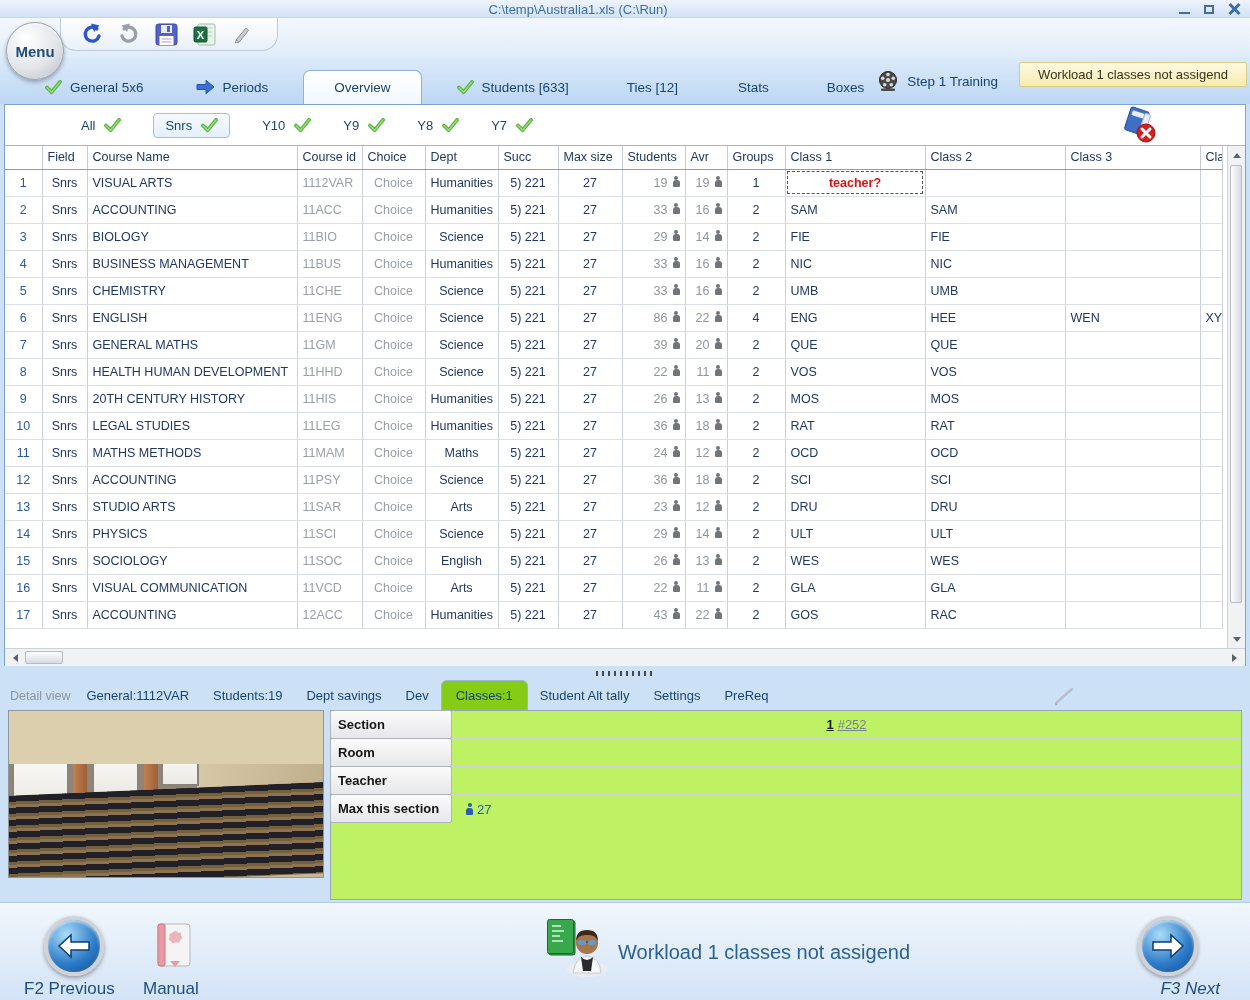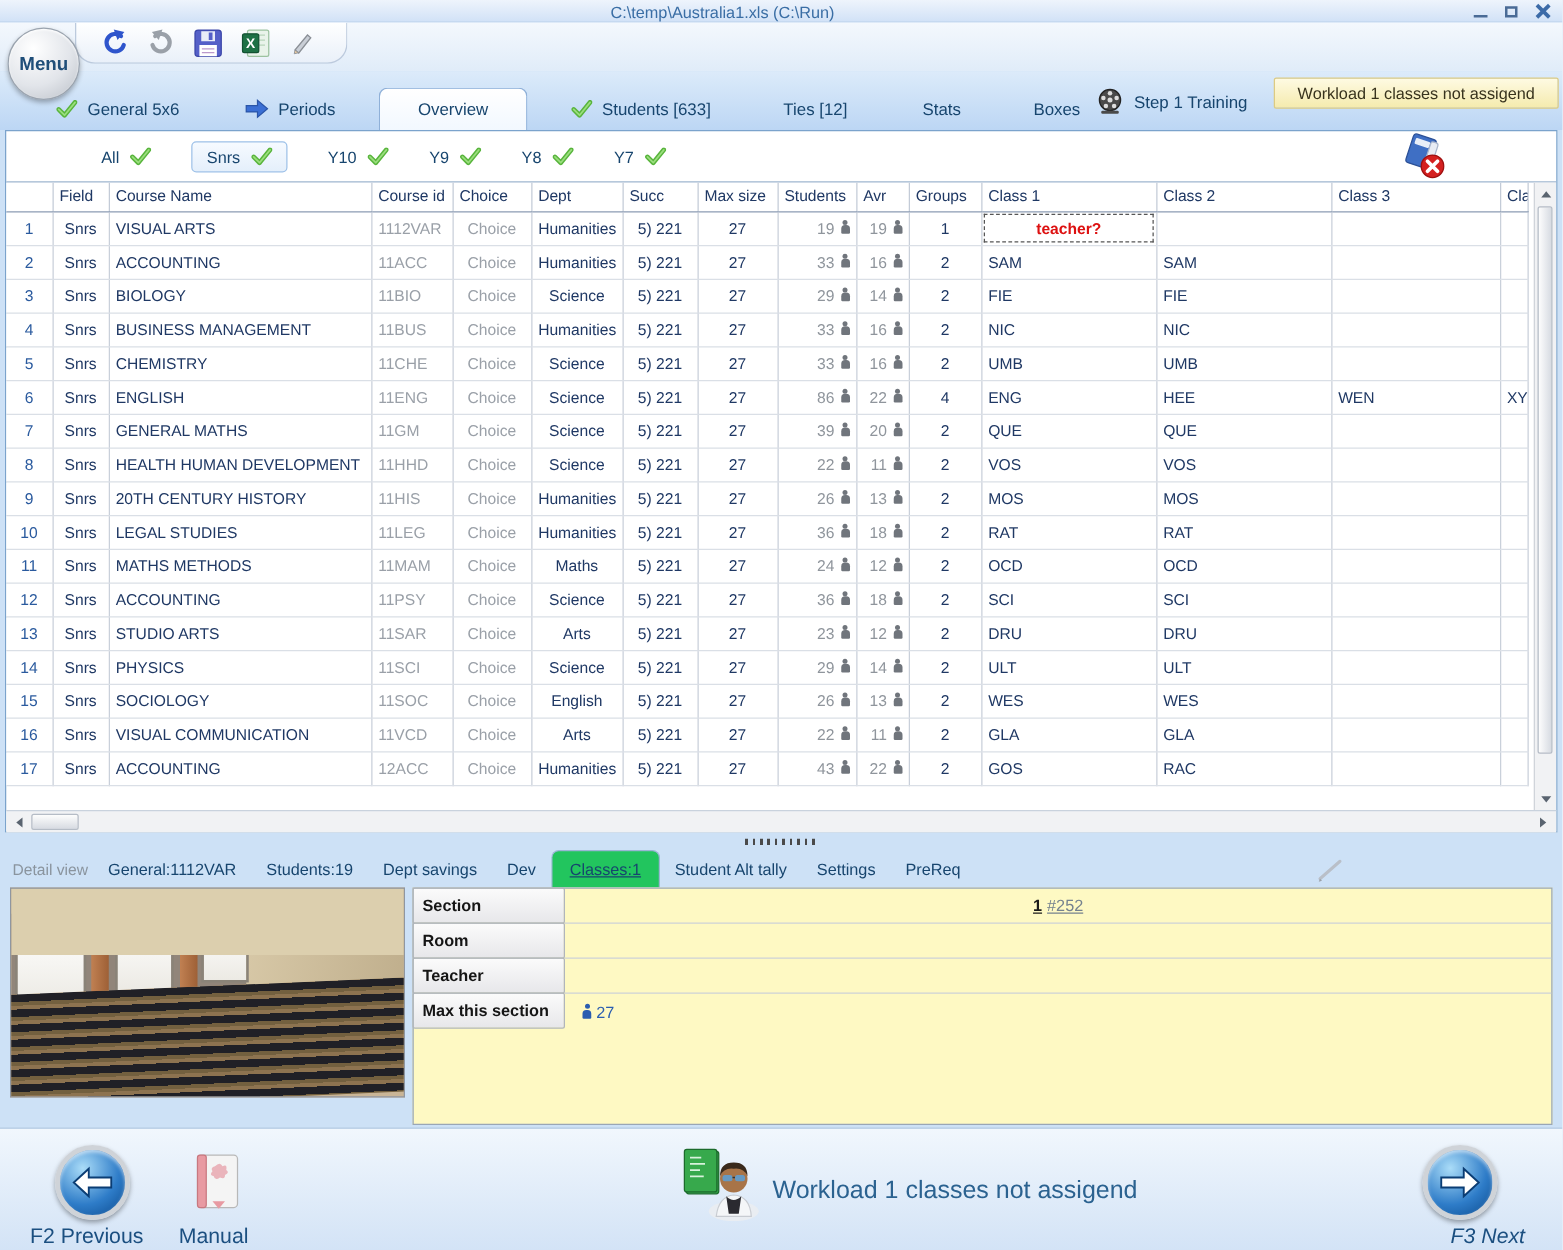--- a/index.html
+++ b/index.html
@@ -88,34 +88,34 @@
   .tri-right{width:0;height:0;border-top:4px solid transparent;border-bottom:4px solid transparent;border-left:5px solid #5a6470;}
   
   .splitter{position:absolute;left:0;top:666px;width:1250px;height:14px;display:flex;align-items:center;justify-content:center;}
   .split-dots{width:58px;height:5px;cursor:row-resize;
     background:repeating-linear-gradient(90deg,#4a4a4a 0 2px,transparent 2px 6px);}
   
   .detail{position:absolute;left:0;top:680px;width:1250px;height:222px;background:#cde1f6;}
   .dtabs{display:flex;align-items:flex-end;height:30px;padding-left:10px;position:relative;}
   .dview-label{color:#8a949e;font-size:12.5px;margin-right:4px;padding-bottom:7px;}
   .dtab{padding:7px 12px;font-size:13px;color:#17456e;cursor:pointer;white-space:nowrap;}
-  .dtab.active{background:#22c55e;border:1px solid #9ab4d4;border-bottom:none;border-radius:6px 6px 0 0;padding:7px 14px;text-decoration:underline;}
+  .dtab.active{background:#84cc16;border:1px solid #9ab4d4;border-bottom:none;border-radius:6px 6px 0 0;padding:7px 14px;}
   .dpencil{position:absolute;right:172px;top:6px;cursor:pointer;}
   .photo{position:absolute;left:8px;top:30px;width:316px;height:168px;border:1px solid #8f96a0;overflow:hidden;background:#c9b597;}
   .ph-ceiling{position:absolute;left:0;top:0;width:100%;height:32%;
     background:radial-gradient(circle 3px at 12px 8px,#fdf4d8 60%,transparent 62%) 0 0/30px 16px repeat,
                linear-gradient(#ead fc4,#cfc0a0);background-color:#dccfae;}
   .ph-wallL{position:absolute;left:0;top:12%;width:60%;height:48%;background:#91857a;}
   .ph-screen{position:absolute;background:linear-gradient(#ffffff,#eceae4);border:2px solid #8a8378;}
   .ph-pillar{position:absolute;top:10%;width:4.5%;height:52%;background:linear-gradient(90deg,#c08052,#9e6036);}
   .ph-wallR{position:absolute;left:58%;top:8%;width:42%;height:55%;
     background:linear-gradient(100deg,#d9caa9,#bfae8c);}
   .ph-seats{position:absolute;left:-5%;bottom:-2%;width:110%;height:55%;transform:rotate(-2.5deg);
     background:repeating-linear-gradient(#202026 0 6px,#73603f 6px 9px,#8d7350 9px 12px);}
-  .dpanel{position:absolute;left:330px;top:30px;width:912px;height:190px;background:#fef9c3;border:1px solid #99a6b6;}
+  .dpanel{position:absolute;left:330px;top:30px;width:912px;height:190px;background:#bef264;border:1px solid #99a6b6;}
   .drow{display:flex;height:28px;}
   .dlabel{width:122px;background:linear-gradient(#fbfbfb,#e7e7ea);border:1px solid #b0b5bc;border-radius:2px;
     font-weight:bold;font-size:13px;color:#151515;display:flex;align-items:center;padding-left:7px;margin:-1px 0 0 -1px;}
   .dval{flex:1;display:flex;align-items:center;justify-content:center;font-size:13px;border-bottom:1px solid #cdd2d8;color:#222;}
   .dval.start{justify-content:flex-start;padding-left:9px;}
   .sec-num{font-weight:bold;color:#1a1a1a;text-decoration:underline;margin-right:4px;}
   .sec-ref{color:#75828f;text-decoration:underline;cursor:pointer;}
   .max-num{color:#2a5db0;margin-left:4px;}
   
   .footer{position:absolute;left:0;top:902px;width:1250px;height:98px;

